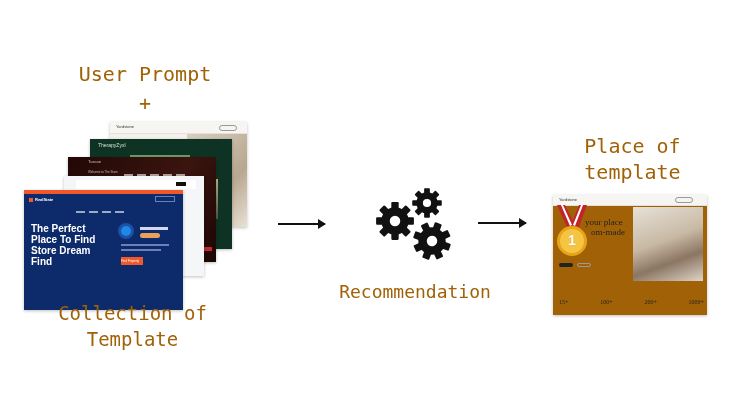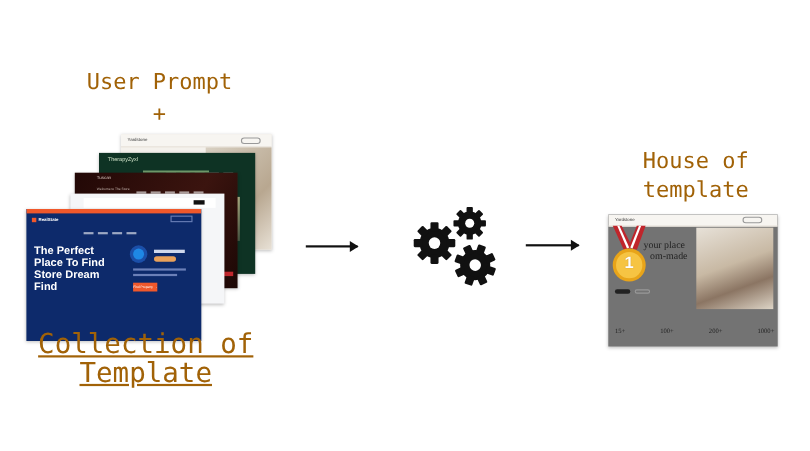--- a/index.html
+++ b/index.html
@@ -58,21 +58,21 @@
     <div>Find</div>
   </div>
   <div style="position:absolute; left:97px; top:36px; width:10px; height:10px; border-radius:50%; background:#1e88e5; box-shadow:0 0 0 3px #1b4fa8;"></div>
   <div style="position:absolute; left:116px; top:37px; width:28px; height:3px; background:#cfd8ec;"></div>
   <div style="position:absolute; left:116px; top:43px; width:20px; height:5px; border-radius:3px; background:#e9a15a;"></div>
   <div style="position:absolute; left:97px; top:54px; width:48px; height:2px; background:#6b80b8;"></div>
   <div style="position:absolute; left:97px; top:59px; width:40px; height:2px; background:#6b80b8;"></div>
   <div class="tiny" style="position:absolute; left:97px; top:67px; width:22px; height:8px; background:#f0582b; color:#fff; font-size:3px; line-height:8px; text-align:center;">Find Property →</div>
 </div>
 
-<div class="label" style="left:30px; top:300px; width:205px; font-size:25px;text-decoration:underline;">
+<div class="label" style="left:30px; top:300px; width:205px; font-size:19px;">
   <div>Collection of</div>
   <div>Template</div>
 </div>
 
 <div class="arrow" style="left:278px; top:223px; width:47px;"></div>
 
 <svg style="position:absolute; left:370px; top:184px;" width="90" height="82" viewBox="0 0 90 82">
   <defs>
     <g id="gear">
       <circle r="13" fill="#111"></circle>
@@ -94,30 +94,31 @@
     </g>
   <g transform="translate(57,19) scale(0.82)">
       <use href="#gear"></use>
     </g>
   <g transform="translate(62,57) scale(1.05) rotate(20)">
       <use href="#gear"></use>
     </g>
 </svg>
 
 <div class="label" style="left:310px; top:279px; width:210px; font-size:18px;">
+  <div>Recommendation</div>
 </div>
 
 <div class="arrow" style="left:478px; top:222px; width:48px;"></div>
 
 <div class="label" style="left:555px; top:133px; width:155px; font-size:20px; line-height:26px;">
-  <div>House of</div>
+  <div>Place of</div>
   <div>template</div>
 </div>
 
-<div class="shot" style="left:553px; top:195px; width:154px; height:120px; background:#737373;">
+<div class="shot" style="left:553px; top:195px; width:154px; height:120px; background:#a16207;">
   <div style="height:11px; background:#f7f5f1; border-bottom:1px solid #e5e0d8; position:relative;">
     <span class="tiny" style="position:absolute; left:6px; top:2px; font-size:4px; color:#333;">Yardstone</span>
     <span style="position:absolute; right:14px; top:2px; width:18px; height:6px; border:1px solid #999; border-radius:3px;"></span>
   </div>
   <div style="position:absolute; left:80px; top:12px; width:70px; height:74px; background:linear-gradient(160deg,#e7e1d8,#c8b9a4 45%,#8b7563 70%,#ddd4c6);"></div>
   <div class="tiny" style="position:absolute; left:32px; top:22px; font-size:9px; line-height:10px; color:#222; font-family:'Liberation Serif', serif;">
     <div>your place</div>
     <div style="margin-left:6px;">om-made</div>
   </div>
   <div style="position:absolute; left:6px; top:68px; width:14px; height:4px; border-radius:2px; background:#222;"></div>

